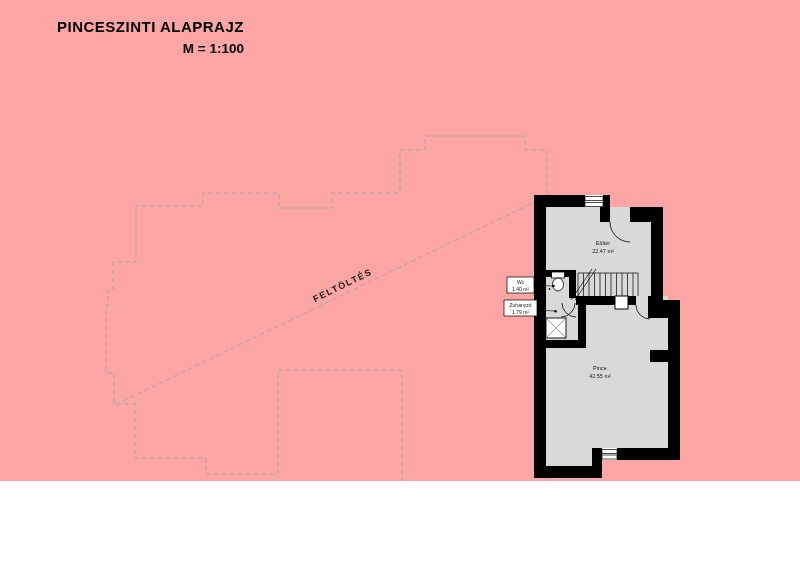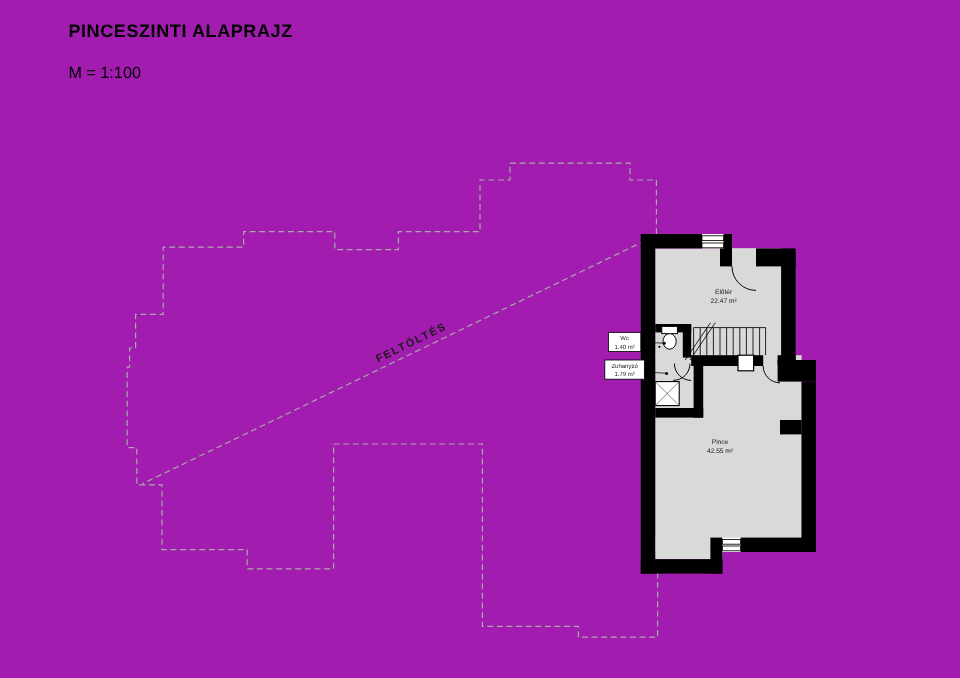--- a/index.html
+++ b/index.html
@@ -1,33 +1,33 @@
 <!DOCTYPE html>
 <html><head>
 <meta charset="utf-8">
 <style>
   html,body{margin:0;padding:0;background:#ffffff;}
   .sheet{
     position:relative;
-    width:800px;height:565px;
-    background:#a21caf;
+    width:800px;height:481px;
+    background:#fca5a5;
     font-family:"Liberation Sans", sans-serif;
     overflow:hidden;
   }
   .title-block{
     position:absolute;left:57px;top:18px;
     color:#000;
   }
   .title-line1{
     font-size:15px;font-weight:bold;letter-spacing:0.5px;
     white-space:nowrap;
   }
   .title-line2{
-    font-size:13.5px;font-weight:normal;text-align:left;
-    margin-top:18px;
+    font-size:13.5px;font-weight:bold;text-align:right;
+    margin-top:6px;
   }
   svg text{font-family:"Liberation Sans", sans-serif;}
 </style>
 </head>
 <body>
 
 <div class="sheet">
 
   <div class="title-block">
     <div class="title-line1">PINCESZINTI ALAPRAJZ</div>

